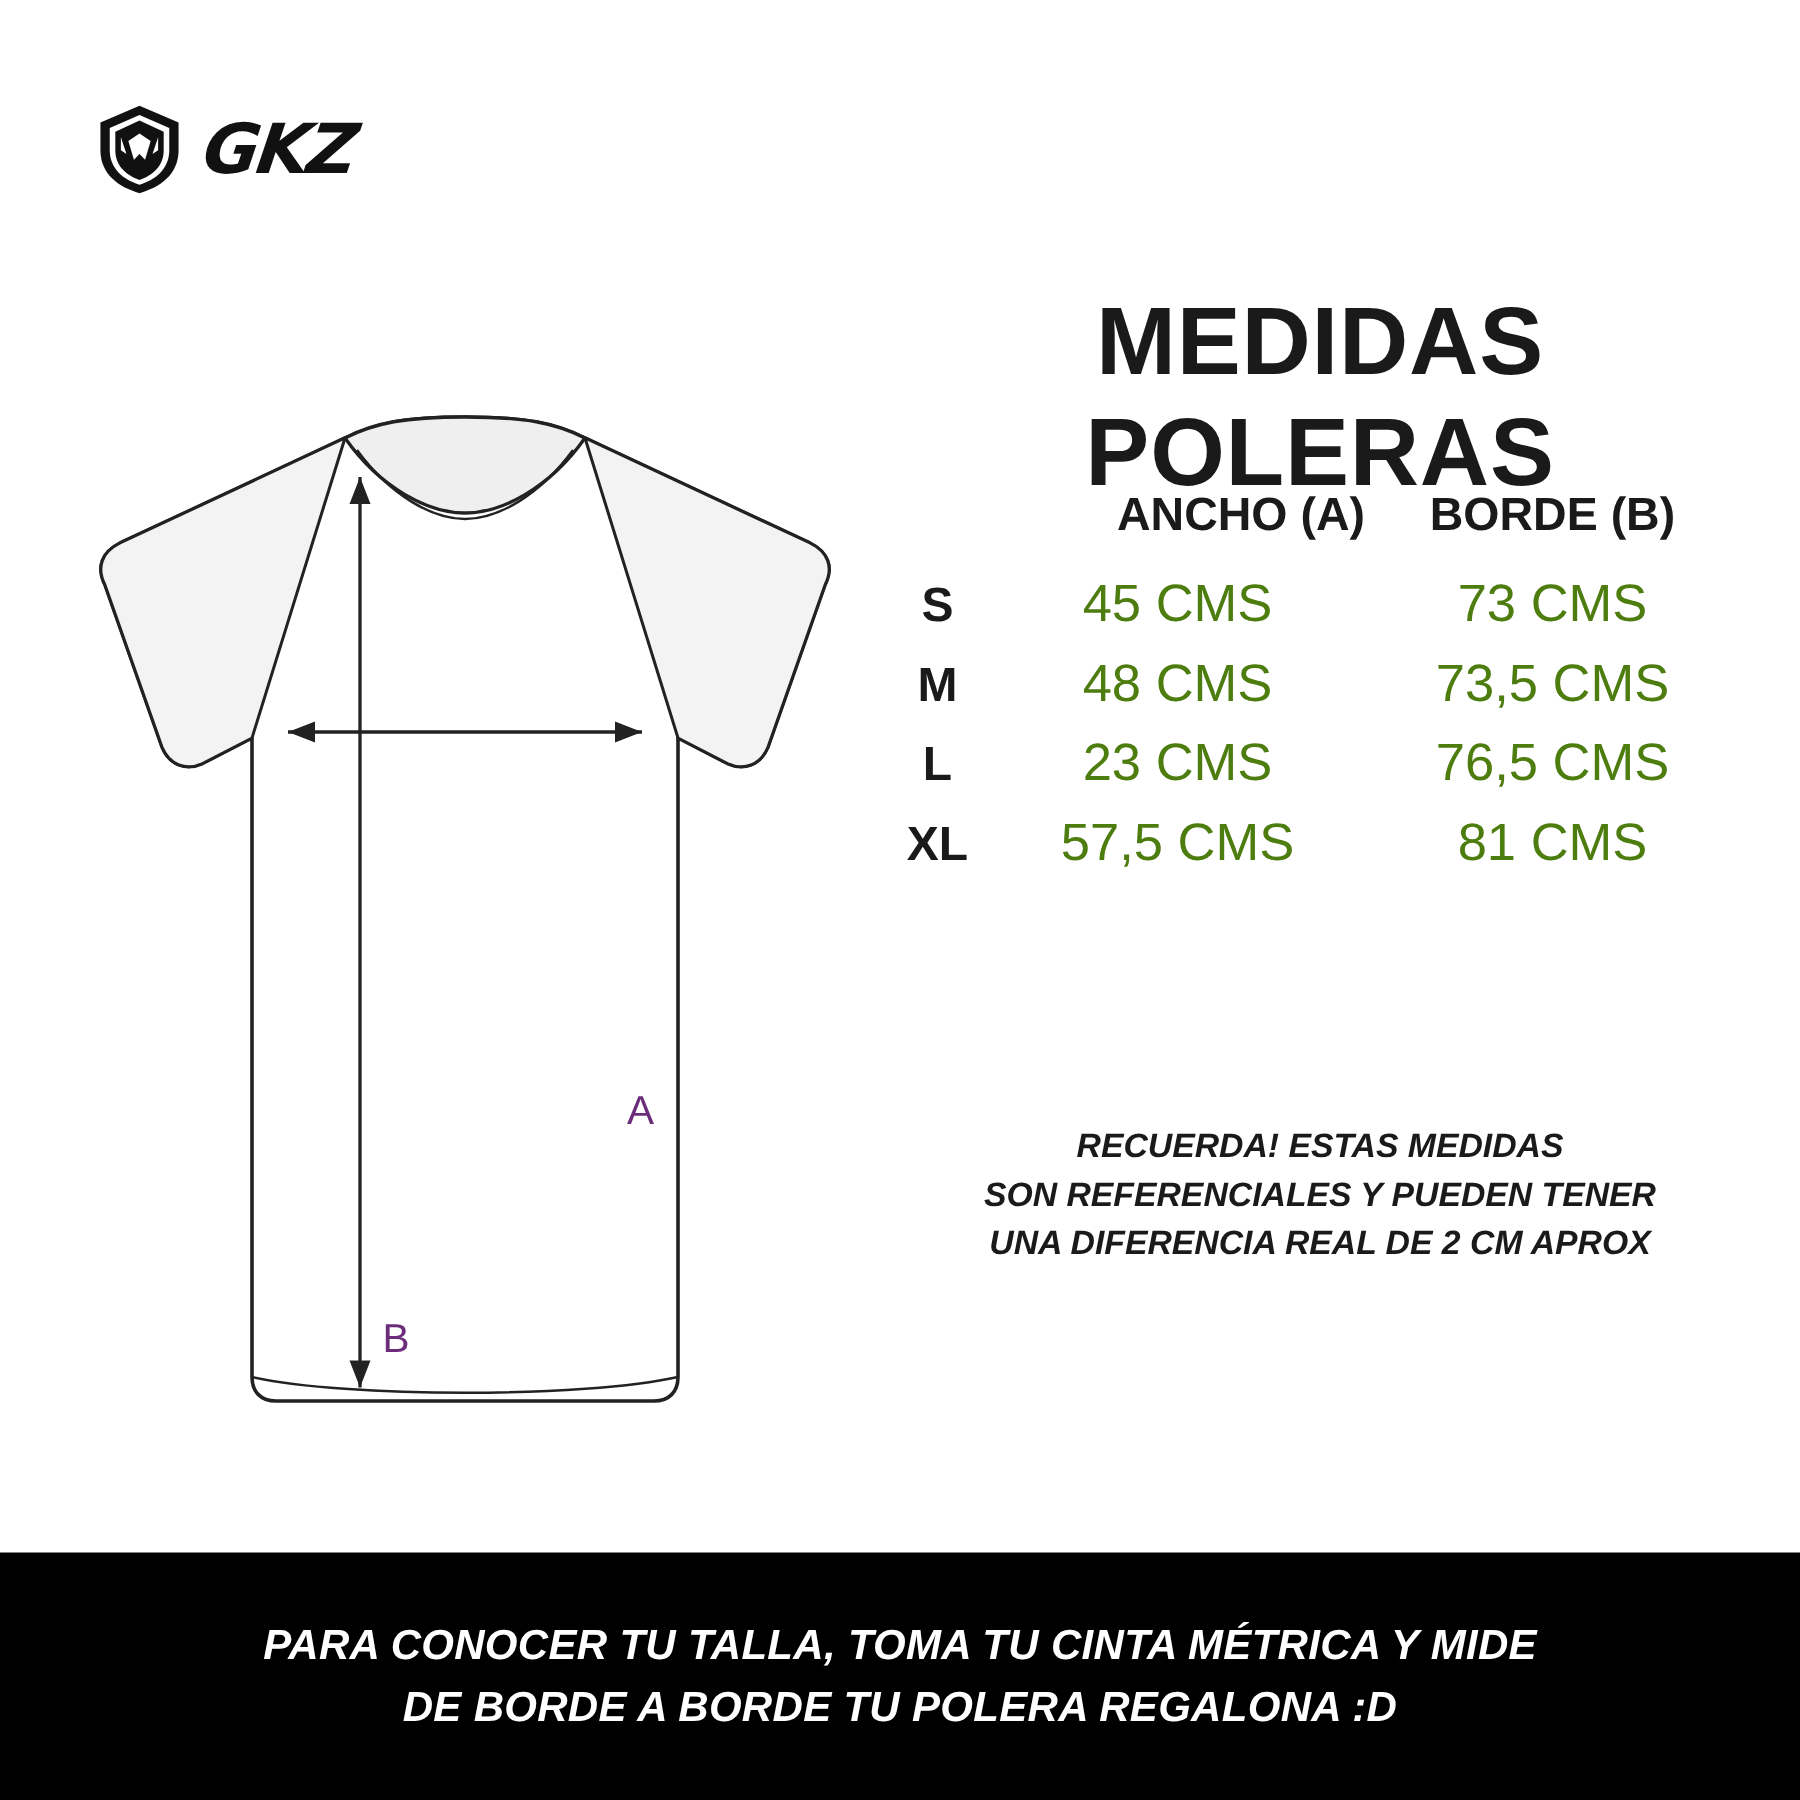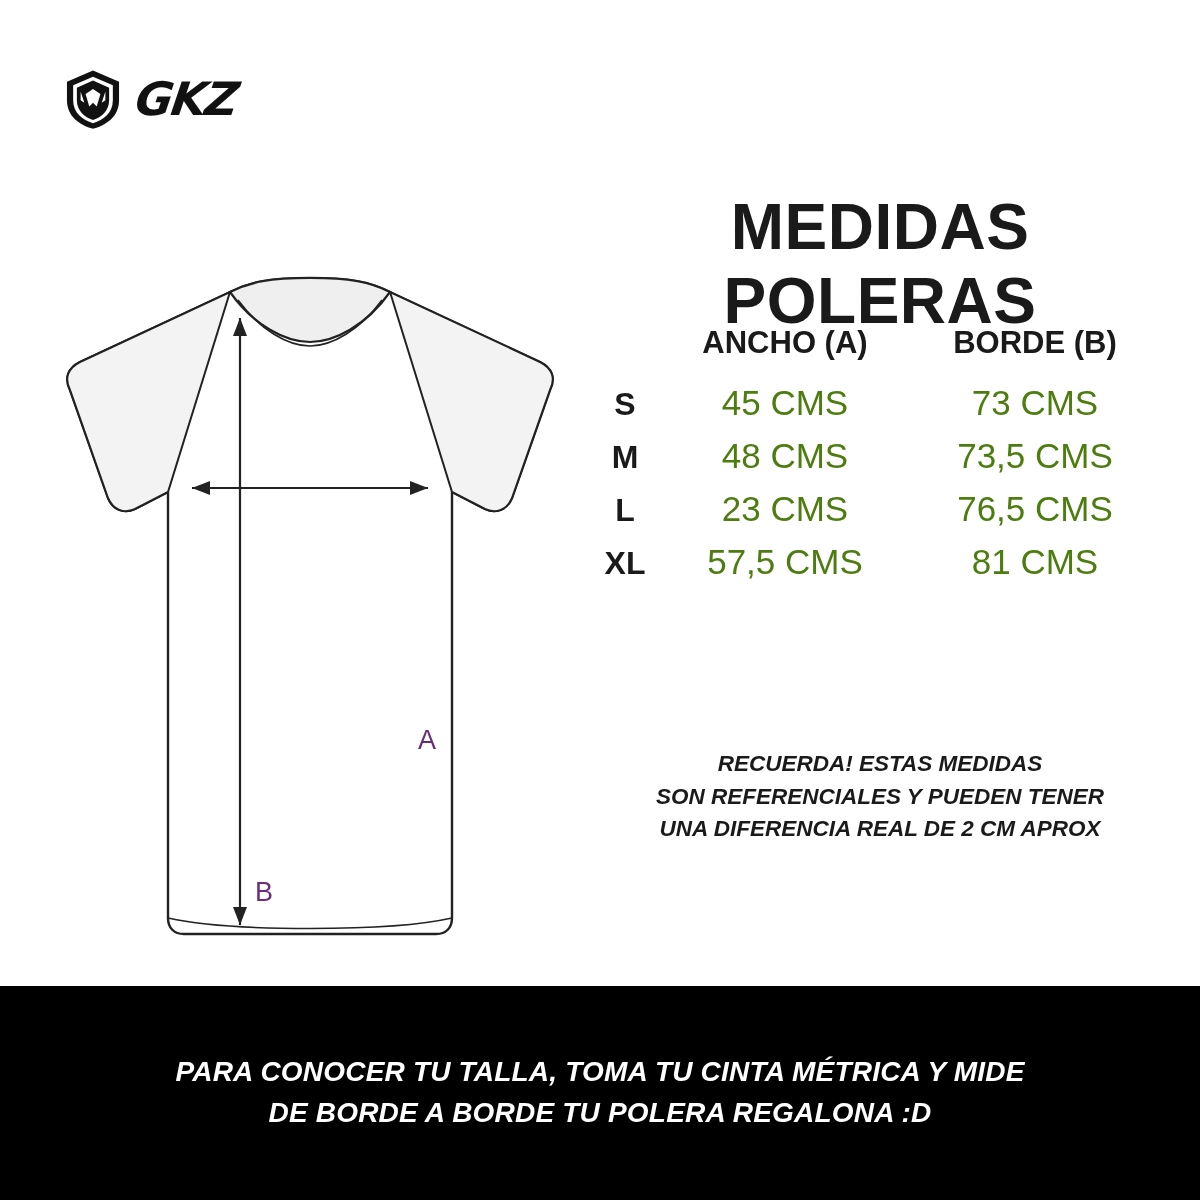--- a/index.html
+++ b/index.html
@@ -79,21 +79,21 @@
   }
   .table-head {
     display: flex;
     align-items: baseline;
     font-size: 31px;
     font-weight: 700;
     color: #1a1a1a;
     margin-bottom: 22px;
   }
   .col-size { width: 70px; text-align: center; flex: none; }
-  .col-a { width: 250px; text-align: center; flex: none; }
+  .col-a { width: 250px; text-align: right; flex: none; }
   .col-b { width: 250px; text-align: center; flex: none; }
 
   .table-row {
     display: flex;
     align-items: baseline;
     margin-bottom: 13px;
   }
   .cell-size {
     width: 70px;
     text-align: center;
@@ -125,21 +125,21 @@
     color: #1a1a1a;
   }
   .note div { white-space: nowrap; }
 
   
   .footer {
     position: absolute;
     left: 0;
     bottom: 0;
     width: 1200px;
-    height: 214px;
+    height: 165px;
     background: #000000;
     display: flex;
     flex-direction: column;
     align-items: center;
     justify-content: center;
     margin-top: 12px;
   }
   .footer div {
     color: #ffffff;
     font-style: italic;

